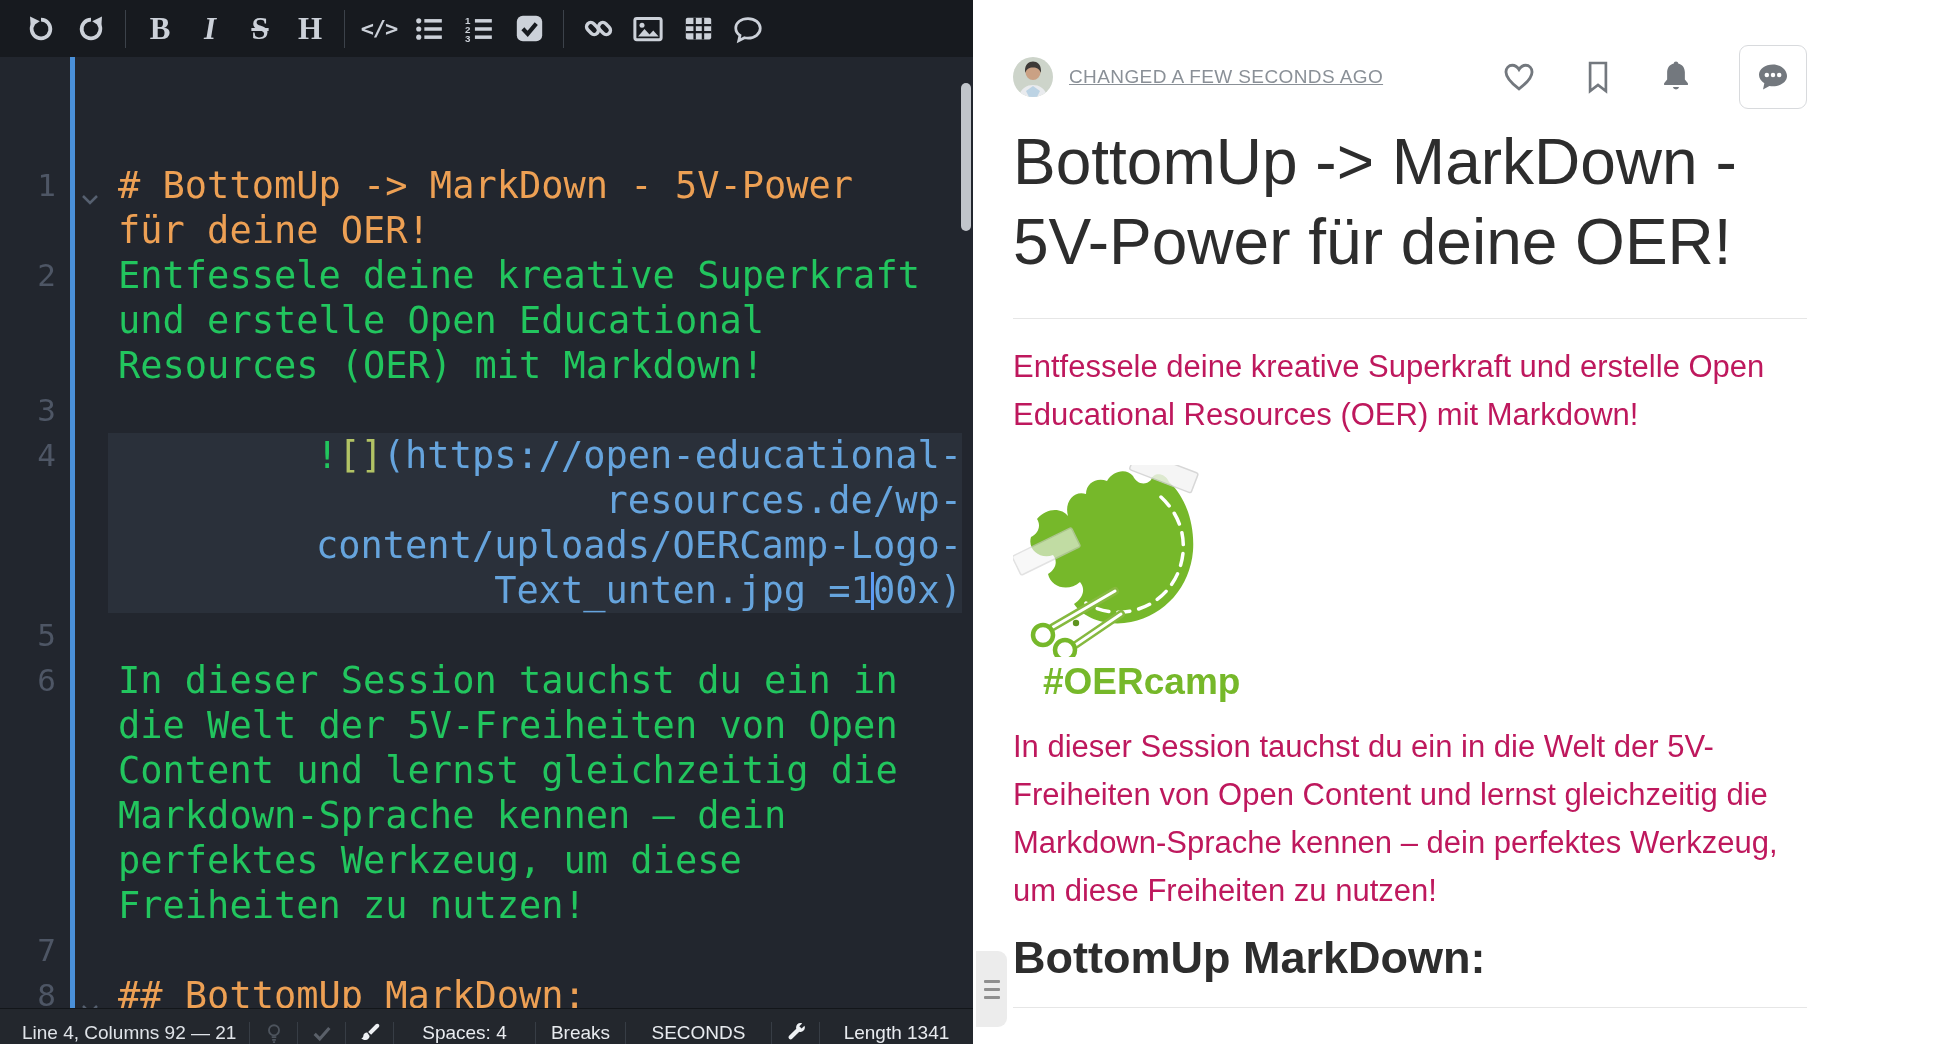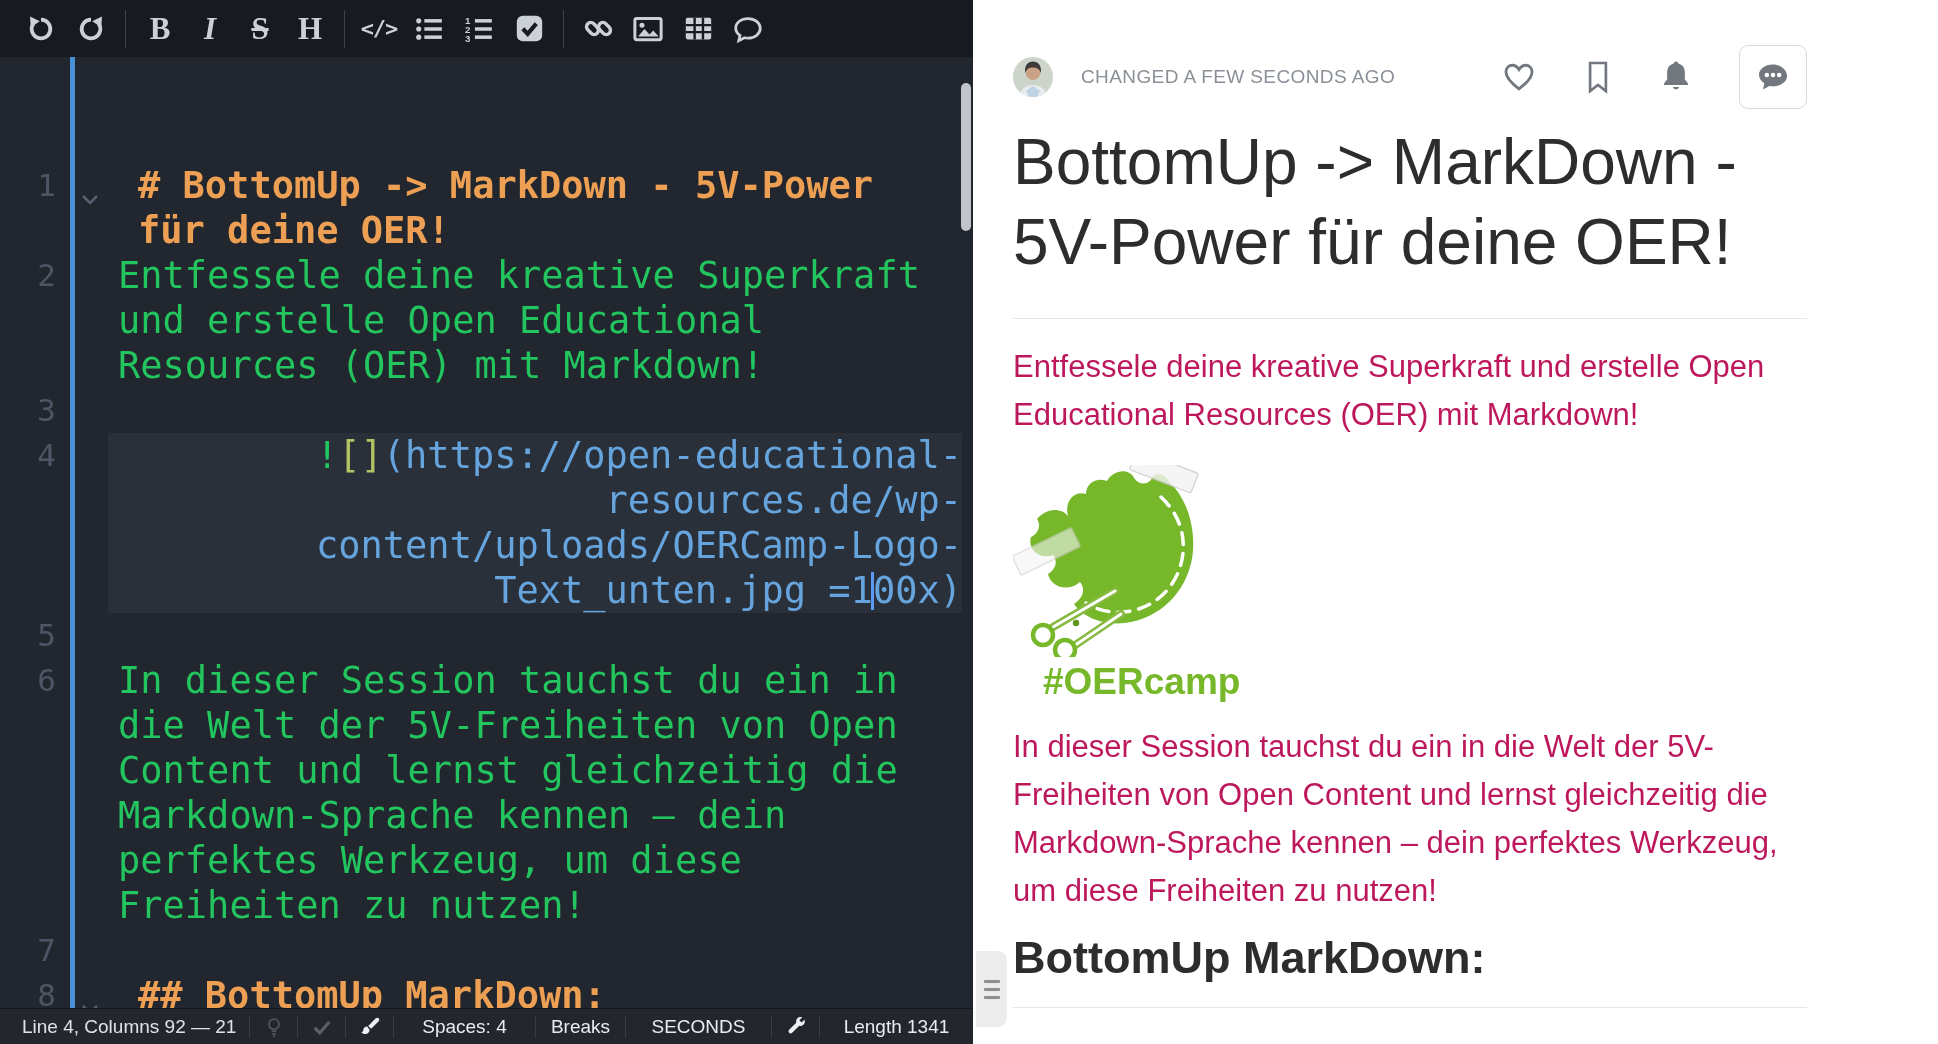--- a/index.html
+++ b/index.html
@@ -28,52 +28,52 @@
                white-space:pre; color:#a9b1bd; }
   .code-area::before { content:""; position:absolute; left:70px; top:0; bottom:0; width:5px;
                        background:#4a90d9; }
   .cline { position:relative; }
   .lnum { position:absolute; left:-118px; top:0; width:56px; text-align:right;
           font-size:31px; line-height:45px; color:#4e5665; }
   .fold { position:absolute; left:-39px; top:10px; }
   .rows { min-height:45px; }
   .crow { min-height:45px; }
   .cline.active .rows { background:#2a303a; box-shadow:-10px 0 0 #2a303a;text-align:right; }
-  .tok-h  { color:#eda054; font-weight:700;margin-left:20px; }
+  .tok-h  { color:#eda054; font-weight:400; }
   .tok-p  { color:#22c55e; }
   .tok-b  { color:#b2c365; }
   .tok-l  { color:#66a4dd; }
   .cursor { display:inline-block; width:3px; height:38px; margin:0 -1.5px;
             background:#5b9bf5; vertical-align:-7px; }
   .scroll-thumb { position:absolute; right:2px; top:26px; width:10px; height:148px;
                   background:#cfd3d9; border-radius:5px; opacity:.92; }
 
   
   .status-bar { height:36px; background:#23272d; border-top:1px solid #13161a;
-                display:flex; align-items:center; flex-shrink:0;
+                display:flex; align-items:flex-end; flex-shrink:0;
                 color:#e8ebef; font-size:19px; }
   .sb-cell { display:flex; align-items:center; justify-content:center;
              border-right:1px solid #373d45; padding:0 10px; overflow:hidden; white-space:nowrap; }
   .sb-pos { width:250px; justify-content:flex-start; padding-left:22px; color:#dfe3e8; }
   .sb-icon { width:48px; flex-shrink:0; }
   .sb-spaces { width:142px; } .sb-breaks { width:90px; } .sb-keymap { width:146px; }
   .sb-length { flex:1; border-right:none; }
 
   
   .preview-pane { flex:1; position:relative; background:#fff; overflow:hidden; }
   .toc-handle { position:absolute; left:3px; top:951px; width:31px; height:76px;
                 background:#ececec; border-radius:0 9px 9px 0; display:flex; flex-direction:column;
                 align-items:center; justify-content:center; gap:5px; cursor:pointer; }
   .toc-handle span { display:block; width:16px; height:3px; background:#8f8f8f; border-radius:1px; }
 
   .preview-content { width:794px; margin-left:40px; padding-top:43px; }
 
   .doc-header { display:flex; align-items:center; height:67px; }
   .avatar { width:40px; height:40px; border-radius:50%; overflow:hidden; flex-shrink:0; }
-  .changed-text { margin-left:28px; color:#8a9097; font-size:19px; letter-spacing:.4px; }
+  .changed-text { margin-left:16px; color:#8a9097; font-size:19px; letter-spacing:.4px;text-decoration:underline; }
   .header-icons { margin-left:auto; display:flex; align-items:center; gap:46px; }
   .hicon { color:#73787e; display:flex; cursor:pointer; }
   .comment-btn { width:68px; height:64px; border:1.5px solid #d8dadd; border-radius:9px;
                  display:flex; align-items:center; justify-content:center; cursor:pointer; }
 
   .doc-title { margin-top:12px; font-size:64px; line-height:80px; font-weight:400; color:#2d2d2d; }
   .doc-hr { border:none; border-top:1px solid #e6e6e6; margin:36px 0 24px 0; }
   .doc-p { font-size:31px; line-height:48px; color:#be185d; }
   .logo-block { margin:26px 0 20px 0; }
   .logo-text { font-size:37px; font-weight:700; color:#76b82a; margin:0 0 0 30px; }

